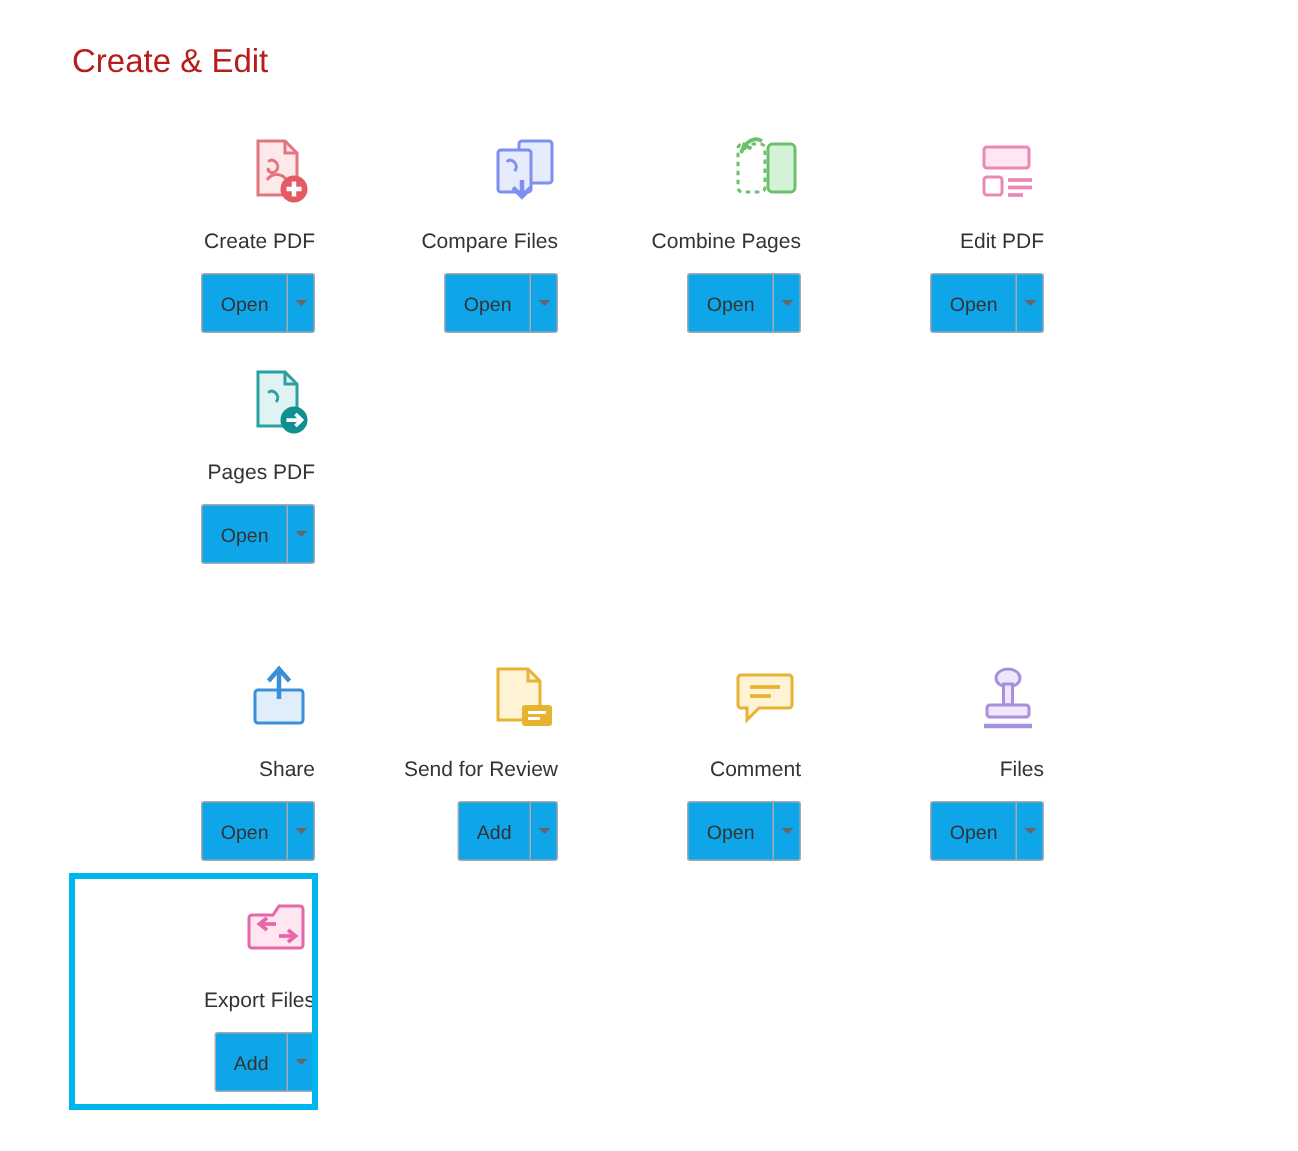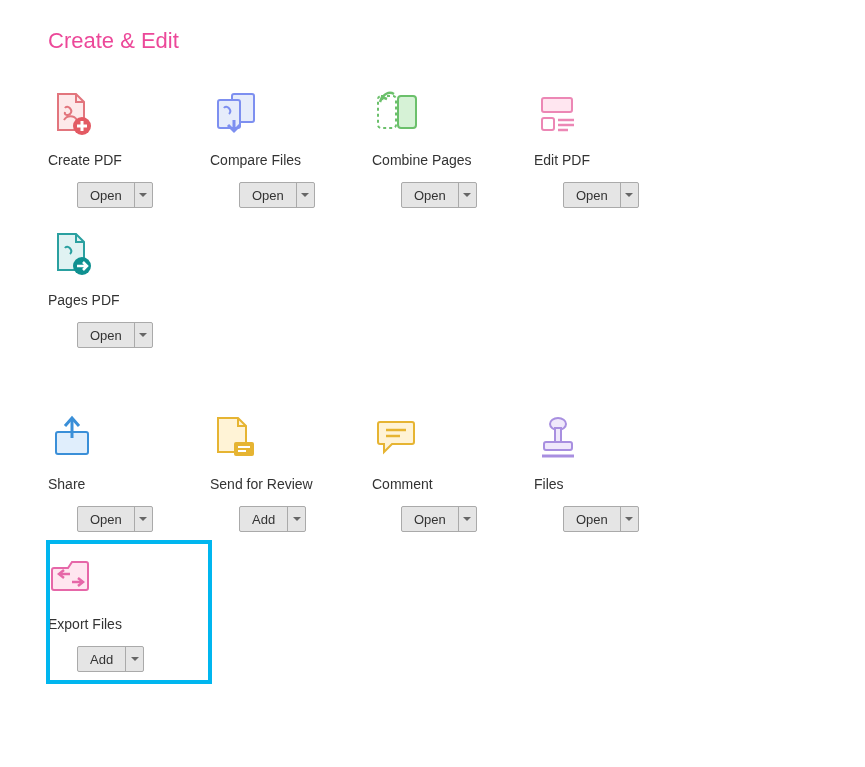--- a/index.html
+++ b/index.html
@@ -10,34 +10,34 @@
     font-family: -apple-system, BlinkMacSystemFont, "Segoe UI", Arial, sans-serif;
     color: #444;
     width: 865px;
   }
   .page {
     padding: 28px 48px 40px 48px;
   }
   .section-title {
     font-size: 22px;
     font-weight: 400;
-    color: #ec4899;
+    color: #b91c1c;
     margin: 0 0 24px 0;
   }
   .section { margin-bottom: 44px; }
   .grid {
     display: flex;
     flex-wrap: wrap;
     gap: 0;
   }
   .tool {
     width: 162px;
     display: flex;
     flex-direction: column;
-    align-items: flex-start;
+    align-items: flex-end;
     padding: 8px 0 10px 0;
     position: relative;
   }
   .tool.highlight {
     outline: 4px solid #00b6ef;
     outline-offset: -2px;
   }
   .icon-box {
     height: 56px;
     display: flex;
@@ -50,22 +50,22 @@
     font-size: 14px;
     color: #333;
     margin-bottom: 14px;
     text-align: center;
   }
   .split-btn {
     display: inline-flex;
     align-items: stretch;
     border: 1px solid #aaa;
     border-radius: 2px;
-    height: 26px;
-    background: #e5e5e5;
+    height: 40px;
+    background: #0ea5e9;
     margin-left: 29px;
   }
   .split-btn .main {
     padding: 0 12px;
     font-size: 13px;
     color: #333;
     display:flex;
     align-items:center;
     cursor:pointer;
     background:transparent;

